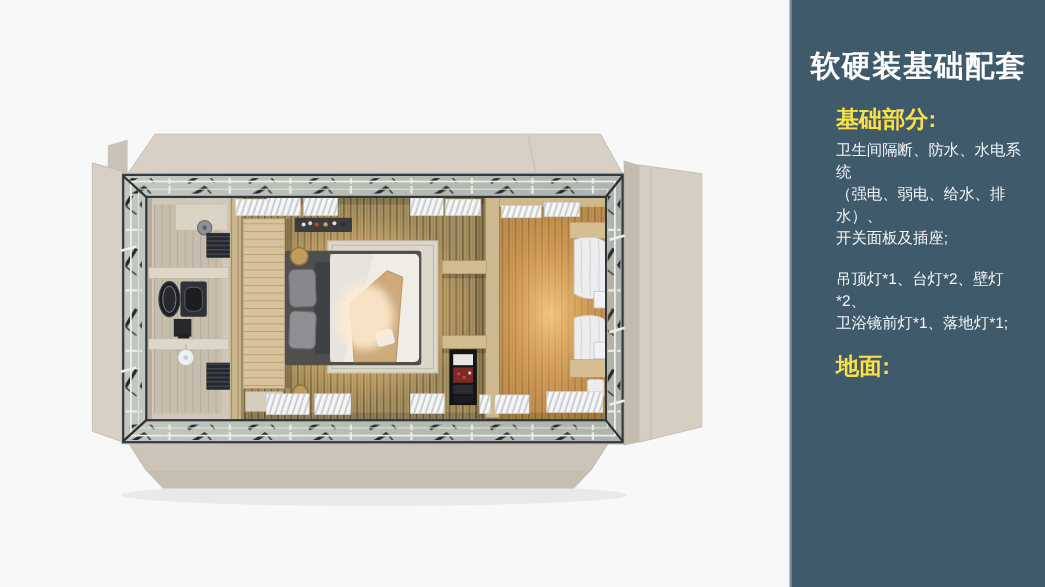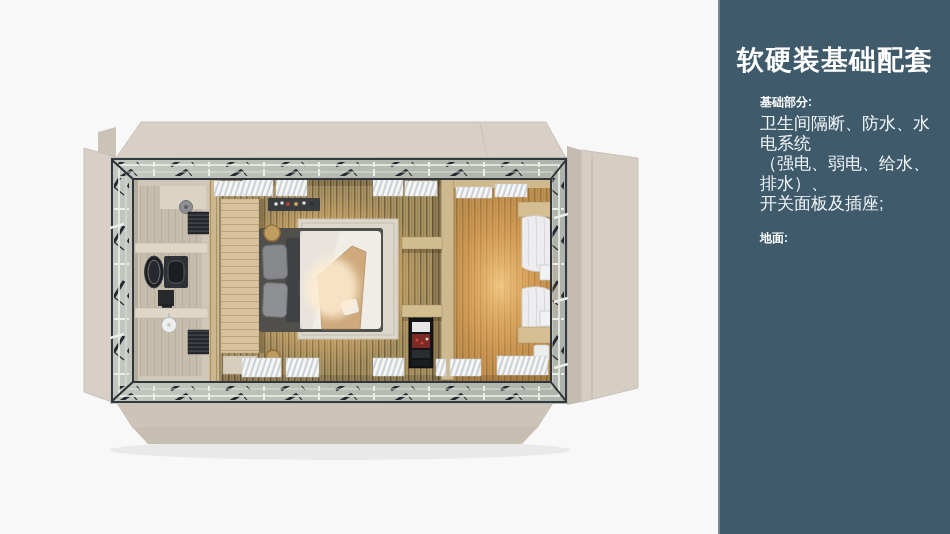--- a/index.html
+++ b/index.html
@@ -17,24 +17,24 @@
     border-left:2px solid #76858f;
     padding:44px 16px 0 16px;color:#fff;
   }
   .panel-title{
     margin:0 0 19px 0;font-size:27px;line-height:1.2;font-weight:bold;
     letter-spacing:1px;text-align:center;color:#ffffff;white-space:nowrap;
   }
   .sections{padding-left:24px;padding-right:2px;}
   .section{margin:0 0 17px 0;}
   .section h2{
-    margin:0 0 3px 0;font-size:12px;line-height:1.3;font-weight:bold;color:#ffffff;
+    margin:0 0 3px 0;font-size:21px;line-height:1.3;font-weight:bold;color:#fde047;
   }
   .section p{
-    margin:0;font-size:17px;line-height:20px;color:var(--panel-text,#f2f6f8);
+    margin:0;font-size:14px;line-height:20px;color:var(--panel-text,#f2f6f8);
     white-space:pre-line;
   }
 </style>
 </head>
 <body>
 
 <div class="stage">
 
   <div class="floorplan-wrap">
   <svg width="718" height="534" viewBox="0 0 718 534">
@@ -271,20 +271,22 @@
     <h2>基础部分:</h2>
     <p>卫生间隔断、防水、水电系统
 （强电、弱电、给水、排水）、
 开关面板及插座;</p>
   </div>
 
   <div class="section">
   </div>
 
   <div class="section">
+    <p>吊顶灯*1、台灯*2、壁灯*2、
+卫浴镜前灯*1、落地灯*1;</p>
   </div>
 
   <div class="section">
   </div>
 
   <div class="section">
     <h2>地面:</h2>
 
   </div>
 </div>

